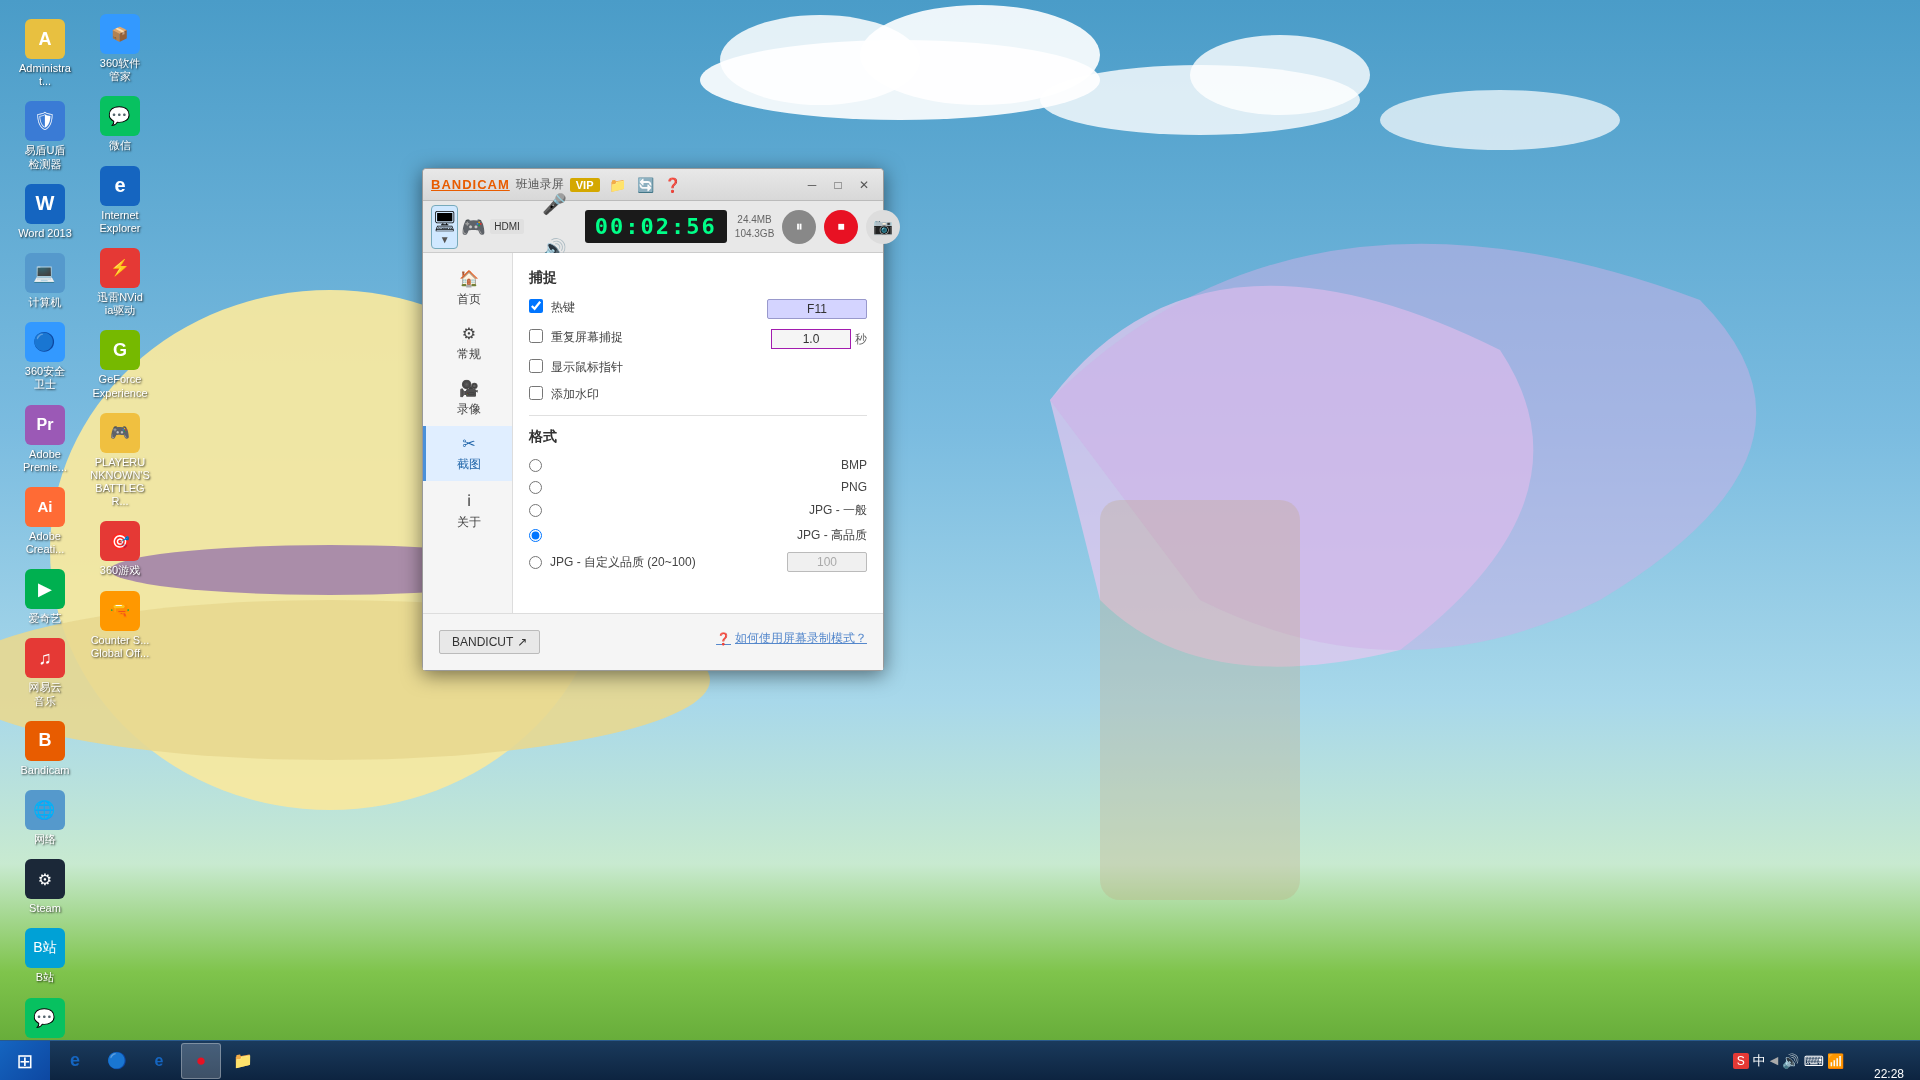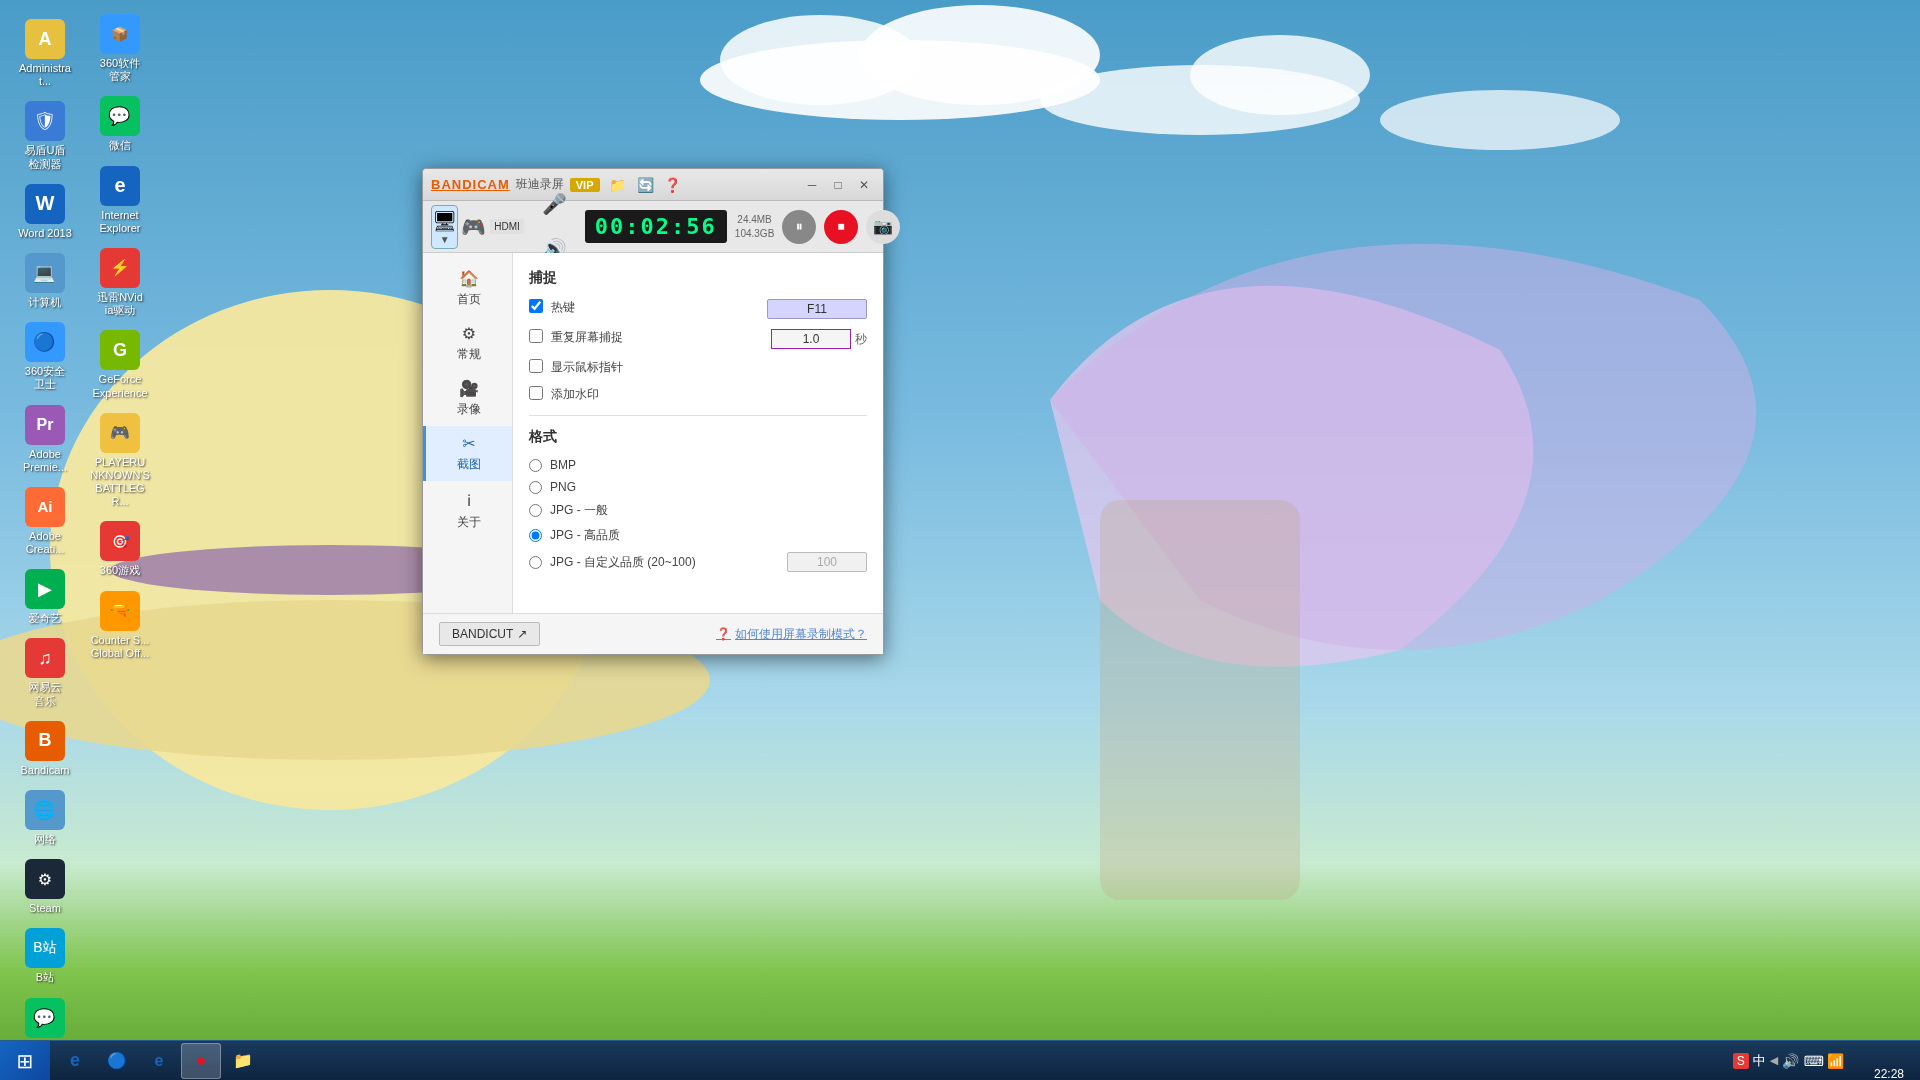--- a/index.html
+++ b/index.html
@@ -422,20 +422,21 @@
       border-top: 1px solid #e0e0e0;
       margin: 12px 0;
     }
 
     
     .format-row {
       display: flex;
       align-items: center;
       margin-bottom: 8px;
       gap: 8px;
+      justify-content: space-between;
     }
 
     .format-row input[type="radio"] {
       cursor: pointer;
     }
 
     .format-row label {
       font-size: 12px;
       color: #444;
       cursor: pointer;
@@ -448,25 +449,25 @@
       padding: 2px 8px;
       font-size: 12px;
       color: #aaa;
       min-width: 80px;
       text-align: center;
       border-radius: 2px;
     }
 
     
     .window-footer {
-      padding: 8px 16px;
+      padding: 16px 16px;
       background: #f5f5f5;
       border-top: 1px solid #ddd;
       display: flex;
-      align-items: center;
+      align-items: flex-start;
       justify-content: center;
       gap: 16px;
     }
 
     .bandicut-btn {
       background: #e8e8e8;
       border: 1px solid #bbb;
       padding: 4px 12px;
       font-size: 12px;
       cursor: pointer;

